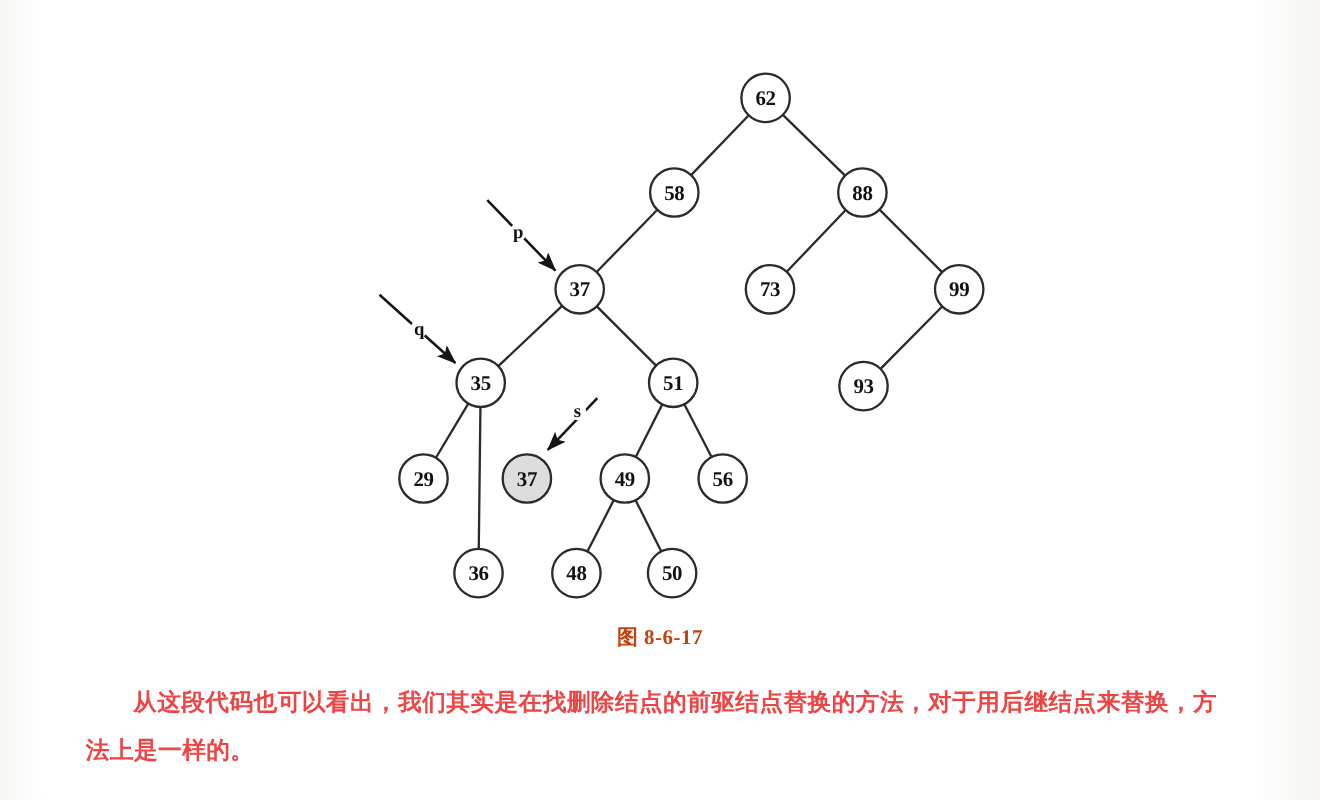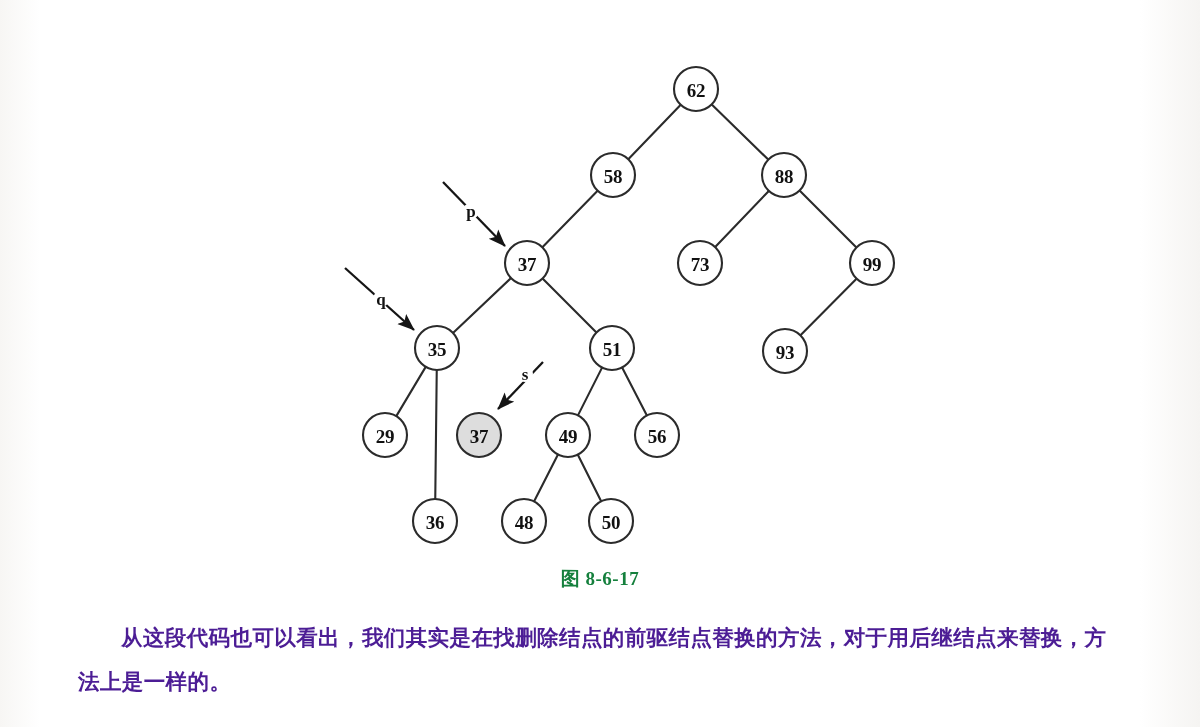--- a/index.html
+++ b/index.html
@@ -79,33 +79,33 @@
   }
   .caption {
     position: absolute;
     left: 0;
     top: 566px;
     width: 1200px;
     text-align: center;
     font-family: "Liberation Serif", "DejaVu Serif", serif;
     font-size: 19px;
     font-weight: 700;
-    color: #15803d;
+    color: #c2410c;
     letter-spacing: 0.5px;
   }
   #body-text {
     position: absolute;
     left: 78px;
     top: 616px;
     width: 1048px;
     font-family: "Liberation Serif", "DejaVu Serif", serif;
     font-size: 21.5px;
     font-weight: 600;
     line-height: 44px;
-    color: #4c1d95;
+    color: #ef4444;
     letter-spacing: 0.4px;
   }
   #body-text p {
     margin: 0;
     text-indent: 2em;
   }
 </style>
 </head>
 <body>
 

